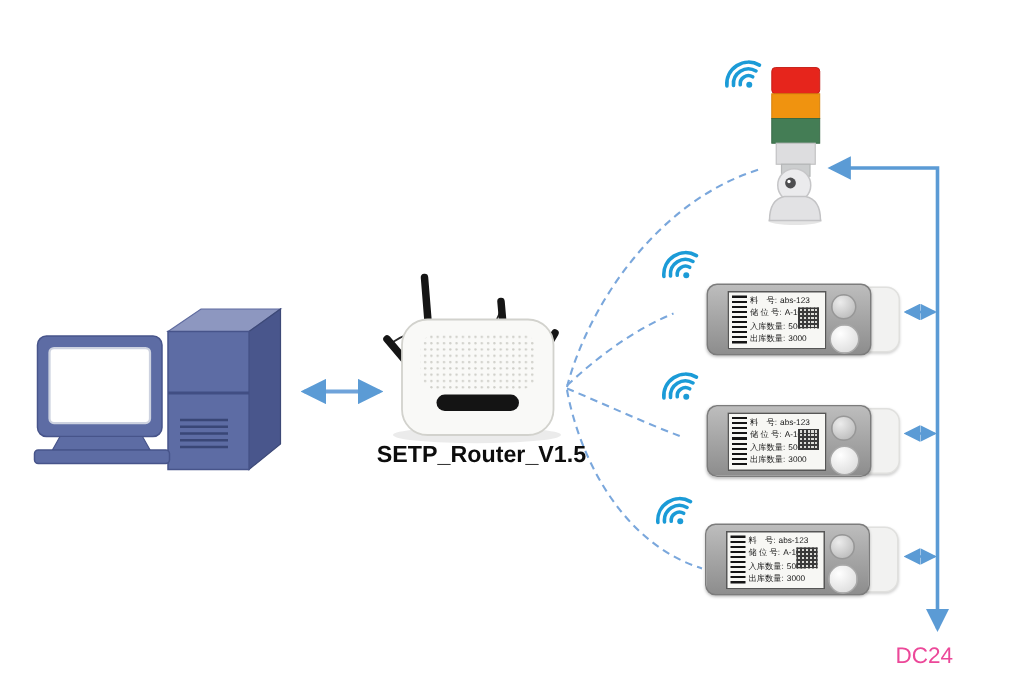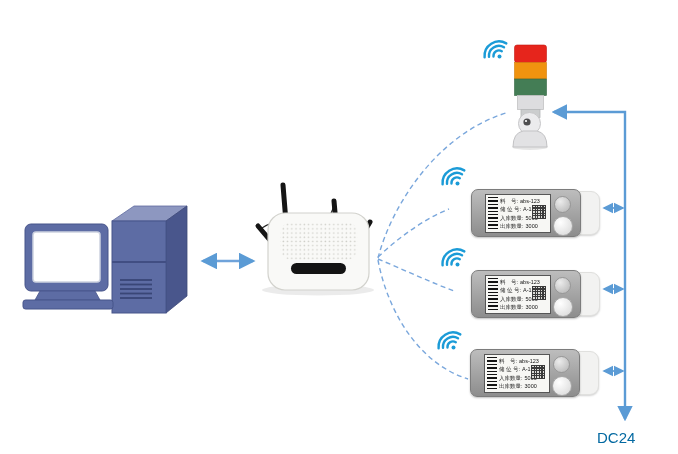--- a/index.html
+++ b/index.html
@@ -4,21 +4,21 @@
 <style>
   html,body{margin:0;padding:0;background:#fff;}
   .stage{
     position:relative;width:678px;height:454px;background:#ffffff;
     font-family:"Liberation Sans", sans-serif;overflow:hidden;
   }
   .overlay{position:absolute;left:0;top:0;z-index:1;}
   .label{position:absolute;z-index:3;color:#2b2b2b;}
   .lbl-wms{left:58px;top:316px;width:78px;text-align:center;font-size:15px;letter-spacing:.4px;}
   .lbl-router{left:242px;top:295px;width:158px;text-align:center;font-size:15.5px;font-weight:bold;color:#0d0d0d;}
-  .lbl-dc24{left:597px;top:429px;width:64px;font-size:15px;color:#0369a1;}
+  .lbl-dc24{left:597px;top:429px;width:64px;font-size:15px;color:#ec4899;}
 
   
   .device{position:absolute;width:132px;height:49px;z-index:2;}
   .device .cap{
     position:absolute;right:2px;top:3px;width:26px;height:42px;background:#f2f2f1;
     border-radius:9px;box-shadow:0 1px 2px rgba(0,0,0,.18);border:1px solid #e0e0de;
   }
   .device .body{
     position:absolute;left:1px;top:1px;width:108px;height:46px;border-radius:7px;
     background:linear-gradient(180deg,#bdbdbd 0%,#a7a7a7 45%,#8d8d8d 100%);
@@ -250,15 +250,16 @@
               <span>3000</span>
             </div>
         </div>
         <div class="qr"></div>
       </div>
       <div class="btn-top"></div>
       <div class="btn-bottom"></div>
     </div>
   </div>
 
+  <div class="label lbl-router">SETP_Router_V1.5</div>
   <div class="label lbl-dc24">DC24</div>
 
 </div>
 
 </body></html>

